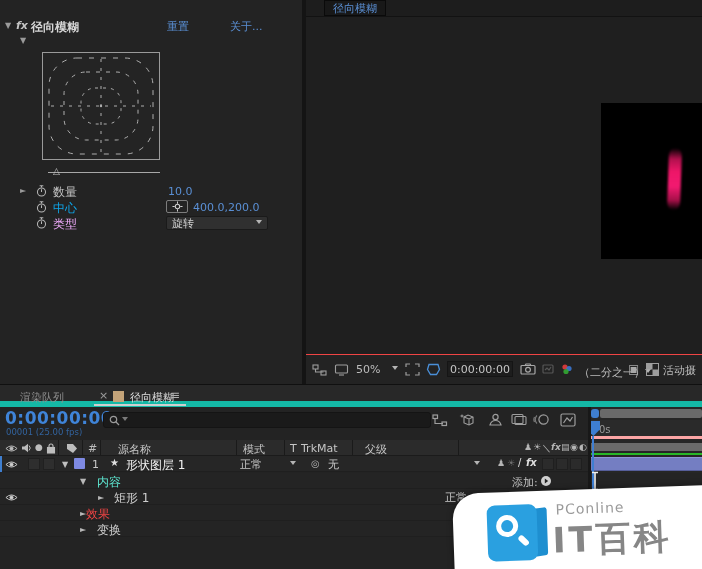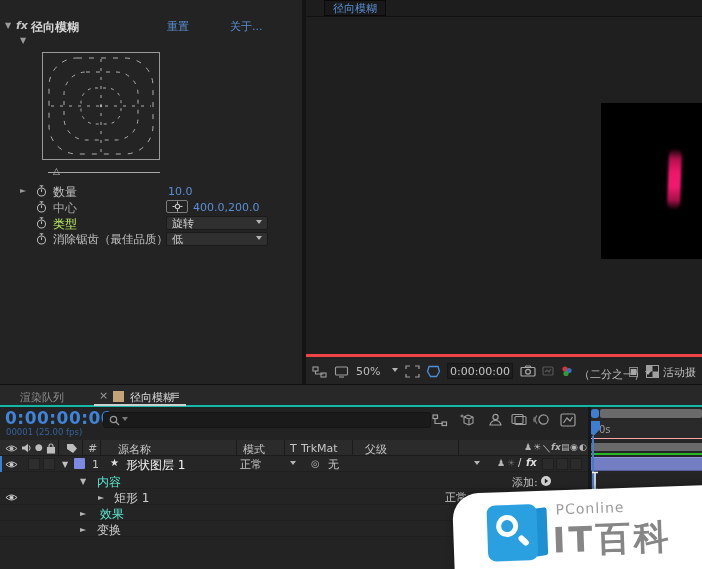--- a/index.html
+++ b/index.html
@@ -68,21 +68,21 @@
 
     <div class="abs" style="left:0;top:199px;width:302px;height:16px">
       <span class="abs" style="left:36px;top:2px">
         <svg width="11" height="12" viewBox="0 0 12 13" fill="none" stroke="#b8b8b8" stroke-width="1.1">
           <circle cx="6" cy="7.6" r="4.4"></circle>
             <line x1="6" y1="0.8" x2="6" y2="2.6"></line>
             <line x1="4" y1="0.8" x2="8" y2="0.8"></line>
             <line x1="6" y1="7.6" x2="6" y2="4.6"></line>
         </svg>
       </span>
-      <span class="abs" style="left:53px;top:1px;color:#a3a3a3">中心</span>
+      <span class="abs" style="left:53px;top:1px;color:#0ea5e9">中心</span>
       <div class="abs" style="left:166px;top:1px;width:22px;height:13px;border:1px solid #7d7d7d;border-radius:2px;display:flex;align-items:center;justify-content:center">
         <svg width="11" height="11" viewBox="0 0 12 12" fill="none" stroke="#cfcfcf" stroke-width="1.1">
           <circle cx="6" cy="6" r="2.4"></circle>
             <line x1="6" y1="0.5" x2="6" y2="3"></line>
             <line x1="6" y1="9" x2="6" y2="11.5"></line>
             <line x1="0.5" y1="6" x2="3" y2="6"></line>
             <line x1="9" y1="6" x2="11.5" y2="6"></line>
         </svg>
       </div>
       <span class="abs t11 blue" style="left:193px;top:2px">400.0,200.0</span>
@@ -90,58 +90,43 @@
 
     <div class="abs" style="left:0;top:215px;width:302px;height:16px">
       <span class="abs" style="left:36px;top:2px">
         <svg width="11" height="12" viewBox="0 0 12 13" fill="none" stroke="#b8b8b8" stroke-width="1.1">
           <circle cx="6" cy="7.6" r="4.4"></circle>
             <line x1="6" y1="0.8" x2="6" y2="2.6"></line>
             <line x1="4" y1="0.8" x2="8" y2="0.8"></line>
             <line x1="6" y1="7.6" x2="6" y2="4.6"></line>
         </svg>
       </span>
-      <span class="abs" style="left:53px;top:1px;color:#bef264">类型</span>
+      <span class="abs" style="left:53px;top:1px;color:#f0abfc">类型</span>
       <div class="dd" style="left:166px;top:1px;width:102px">
         <span>旋转</span>
         <span class="chev"></span>
       </div>
     </div>
 
-    <div class="abs" style="left:0;top:231px;width:302px;height:16px">
-      <span class="abs" style="left:36px;top:2px">
-        <svg width="11" height="12" viewBox="0 0 12 13" fill="none" stroke="#b8b8b8" stroke-width="1.1">
-          <circle cx="6" cy="7.6" r="4.4"></circle>
-            <line x1="6" y1="0.8" x2="6" y2="2.6"></line>
-            <line x1="4" y1="0.8" x2="8" y2="0.8"></line>
-            <line x1="6" y1="7.6" x2="6" y2="4.6"></line>
-        </svg>
-      </span>
-      <span class="abs" style="left:53px;top:1px;color:#c2c2c2;font-size:11.5px">消除锯齿（最佳品质）</span>
-      <div class="dd" style="left:166px;top:1px;width:102px">
-        <span>低</span>
-        <span class="chev"></span>
-      </div>
-    </div>
   </div>
 
   <div class="panel" style="left:306px;top:0;width:396px;height:384px;background:#1f1f1f">
     <div class="tabbar">
       <div class="abs" style="left:18px;top:0;height:16px;padding:0 8px;background:#181818;border:1px solid #0a0a0a;display:flex;align-items:center">
         <span class="t11" style="color:#5a8fd4">径向模糊</span>
       </div>
     </div>
 
     <div class="abs" style="left:295px;top:103px;width:101px;height:156px;background:#000;overflow:hidden">
       <div style="position:absolute;left:67px;top:45px;width:13px;height:62px;border-radius:45%/14%;
            background:linear-gradient(to bottom, rgba(238,22,104,0) 0%, rgba(238,22,104,.75) 18%, #ee1668 38%, #f21a70 62%, rgba(238,22,104,.7) 84%, rgba(238,22,104,0) 100%);
            filter:blur(1.1px);transform:rotate(2deg)"></div>
     </div>
 
-    <div class="abs" style="left:0;top:354px;width:396px;height:30px;background:#232323;border-top:3px solid #ef4444">
+    <div class="abs" style="left:0;top:354px;width:396px;height:30px;background:#232323;border-top:1px solid #ef4444">
       <span class="abs" style="left:6px;top:9px">
         <svg width="15" height="12" viewBox="0 0 15 12" fill="none" stroke="#9e9e9e" stroke-width="1.1">
           <rect x="1" y="1" width="5" height="4"></rect>
             <rect x="9" y="7" width="5" height="4"></rect>
             <path d="M3.5 5v3h8"></path>
         </svg>
       </span>
       <span class="abs" style="left:28px;top:9px">
         <svg width="15" height="12" viewBox="0 0 15 12" fill="none" stroke="#9e9e9e" stroke-width="1.1">
           <rect x="1.5" y="1" width="12" height="8" rx="1"></rect>
@@ -198,21 +183,21 @@
         </svg>
       </span>
       <span class="abs t11" style="left:357px;top:8px;color:#bdbdbd;white-space:nowrap">活动摄</span>
     </div>
   </div>
 
   <div class="abs" style="left:302px;top:0;width:4px;height:384px;background:#141414"></div>
 
   <div class="panel" style="left:0;top:384px;width:702px;height:185px;background:#232323;border-top:1px solid #101010">
 
-    <div class="abs" style="left:0;top:0;width:702px;height:22px;background:#282828;border-bottom:2px solid #14b8a6">
+    <div class="abs" style="left:0;top:0;width:702px;height:22px;background:#282828;border-bottom:6px solid #14b8a6">
       <span class="abs t11" style="left:20px;top:5px;color:#8f8f8f">渲染队列</span>
       <span class="abs t11" style="left:99px;top:4px;color:#9e9e9e">×</span>
       <span class="abs" style="left:113px;top:6px;width:11px;height:11px;background:#c3a379"></span>
       <span class="abs t11" style="left:130px;top:5px;color:#dcdcdc">径向模糊</span>
       <span class="abs" style="left:170px;top:3px;color:#b0b0b0">≡</span>
       <div class="abs" style="left:94px;top:19px;width:92px;height:2px;background:#cfcfcf"></div>
     </div>
 
     <span class="abs" style="left:5px;top:23px;font-size:17px;font-weight:bold;color:#3f84d8;letter-spacing:.5px">0:00:00:00</span>
     <span class="abs" style="left:6px;top:42px;font-size:8.5px;color:#32639e">00001 (25.00 fps)</span>
@@ -367,35 +352,35 @@
       <span class="abs" style="left:98px;top:4px;font-size:8px;color:#b8b8b8">►</span>
       <span class="abs" style="left:114px;top:1px;color:#cfcfcf">矩形 1</span>
       <div class="abs" style="left:445px;top:1px;width:88px;display:flex;align-items:center;justify-content:space-between">
         <span class="t11" style="color:#c8c8c8">正常</span>
         <span class="chev"></span>
       </div>
     </div>
 
     <div class="row" style="top:120px">
       <span class="abs" style="left:80px;top:4px;font-size:8px;color:#b8b8b8">►</span>
-      <span class="abs" style="left:100px;top:1px;color:#5eead4">效果</span>
+      <span class="abs" style="left:86px;top:1px;color:#ef4444">效果</span>
     </div>
 
     <div class="row" style="top:136px">
       <span class="abs" style="left:80px;top:4px;font-size:8px;color:#b8b8b8">►</span>
       <span class="abs" style="left:97px;top:1px;color:#cfcfcf">变换</span>
     </div>
 
     <div class="abs" style="left:588px;top:22px;width:3px;height:163px;background:#181818"></div>
     <div class="abs" style="left:591px;top:22px;width:111px;height:163px;background:#262626;overflow:hidden">
 
       <div class="abs" style="left:0;top:2px;width:8px;height:9px;background:#3f7fd0;border-radius:3px"></div>
       <div class="abs" style="left:9px;top:2px;width:102px;height:9px;background:#6a6a6a;border-radius:2px"></div>
 
-      <div class="abs" style="left:0;top:13px;width:111px;height:19px;background:#2a2a2a;border-bottom:1px solid #fca5a5">
+      <div class="abs" style="left:0;top:13px;width:111px;height:19px;background:#2a2a2a;border-bottom:3px solid #fca5a5">
         <span class="t10" style="position:absolute;left:8px;top:4px;color:#9a9a9a">0s</span>
       </div>
 
       <div class="abs" style="left:-4px;top:14px;width:13px;height:15px;background:#3e7ed2;clip-path:polygon(0 0,100% 0,100% 55%,50% 100%,0 55%)"></div>
       <div class="abs" style="left:1px;top:29px;width:2px;height:60px;background:#3e7ed2;z-index:4"></div>
 
       <div class="abs" style="left:0;top:36px;width:111px;height:8px;background:#6a6a6a"></div>
       <div class="abs" style="left:0;top:46px;width:111px;height:2px;background:#27b827"></div>
 
       <div class="abs" style="left:0;top:50px;width:111px;height:14px;background:#747ec2;border-top:1px solid #8d96d4;border-bottom:1px solid #565e9a"></div>

